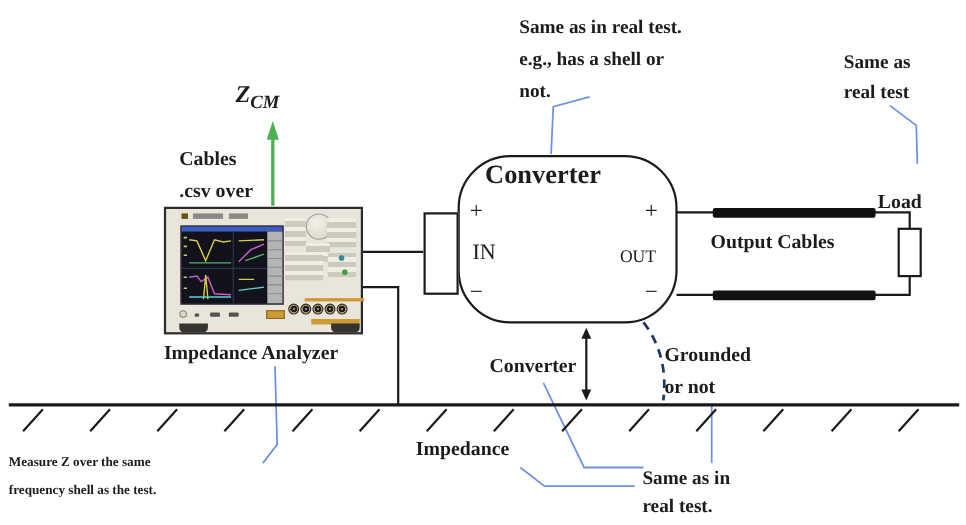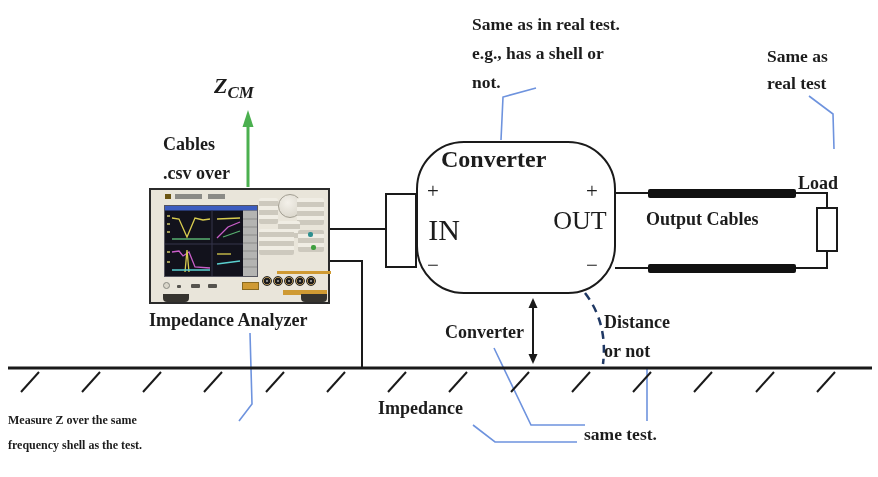--- a/index.html
+++ b/index.html
@@ -166,24 +166,24 @@
     <div class="smark" style="left:57px;top:94px;width:9px;"></div>
     <div class="smark" style="left:26px;top:95px;width:4px;height:3px;"></div>
     <div class="foot" style="left:12px;top:104px;"></div>
     <div class="foot" style="left:150px;top:104px;"></div>
   </div>
 
   <div class="converter-box"></div>
   <div class="input-block"></div>
   <div class="lbl" style="left:441px;top:146px;width:150px;font-size:24px;">Converter</div>
   <div class="term" style="left:423px;top:181px;width:20px;">+</div>
-  <div class="term" style="left:420px;top:219px;width:40px;font-size:30px;text-align:right;">IN</div>
+  <div class="term" style="left:420px;top:219px;width:40px;font-size:20px;">IN</div>
   <div class="term" style="left:421px;top:255px;width:24px;">−</div>
   <div class="term" style="left:582px;top:181px;width:20px;">+</div>
-  <div class="term" style="left:550px;top:210px;width:60px;font-size:26px;">OUT</div>
+  <div class="term" style="left:550px;top:223px;width:60px;font-size:16px;">OUT</div>
   <div class="term" style="left:580px;top:255px;width:24px;">−</div>
 
   <div class="cable" style="left:648px;top:189px;width:148px;"></div>
   <div class="cable" style="left:648px;top:264px;width:148px;"></div>
   <div class="lbl" style="left:646px;top:206px;width:152px;">Output Cables</div>
   <div class="lbl" style="left:798px;top:170px;width:60px;">Load</div>
 
   <div class="lbl" style="left:214px;top:72px;width:64px;font-style:italic;font-size:22px;">
     <span>Z</span><sub style="font-size:17px;">CM</sub>
   </div>
@@ -196,27 +196,28 @@
     <div>Same as in real test.</div>
     <div>e.g., has a shell or</div>
     <div>not.</div>
   </div>
   <div class="lbl" style="left:767px;top:43px;width:80px;line-height:27px;font-size:17.5px;">
     <div>Same as</div>
     <div>real test</div>
   </div>
   <div class="lbl" style="left:445px;top:319px;width:90px;">Converter</div>
   <div class="lbl" style="left:604px;top:308px;width:90px;line-height:29px;">
-    <div>Distance</div>
+    <div>Grounded</div>
     <div>or not</div>
   </div>
   <div class="lbl" style="left:378px;top:394px;width:96px;line-height:28px;">
     <div>Impedance</div>
   </div>
   <div class="lbl" style="left:584px;top:422px;width:100px;line-height:25px;font-size:17.5px;">
-    <div>same test.</div>
+    <div>Same as in</div>
+    <div>real test.</div>
   </div>
   <div class="lbl" style="left:8px;top:408px;width:244px;line-height:25px;font-size:12px;">
     <div>Measure Z over the same</div>
     <div>frequency shell as the test.</div>
   </div>
 
 </div>
 
 </body></html>

